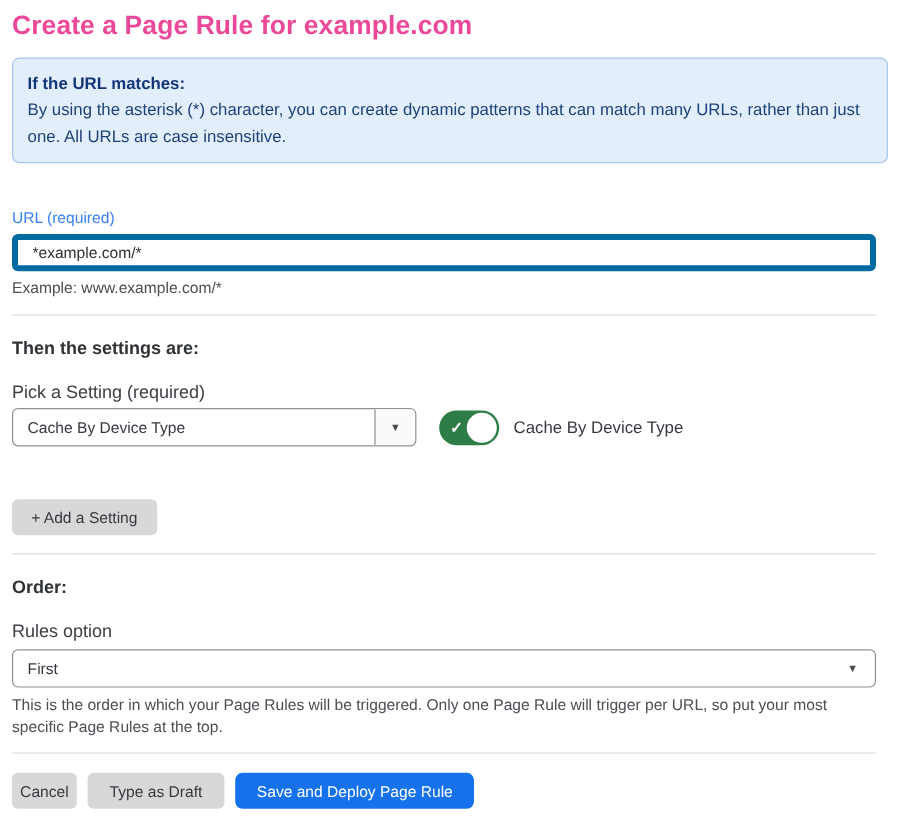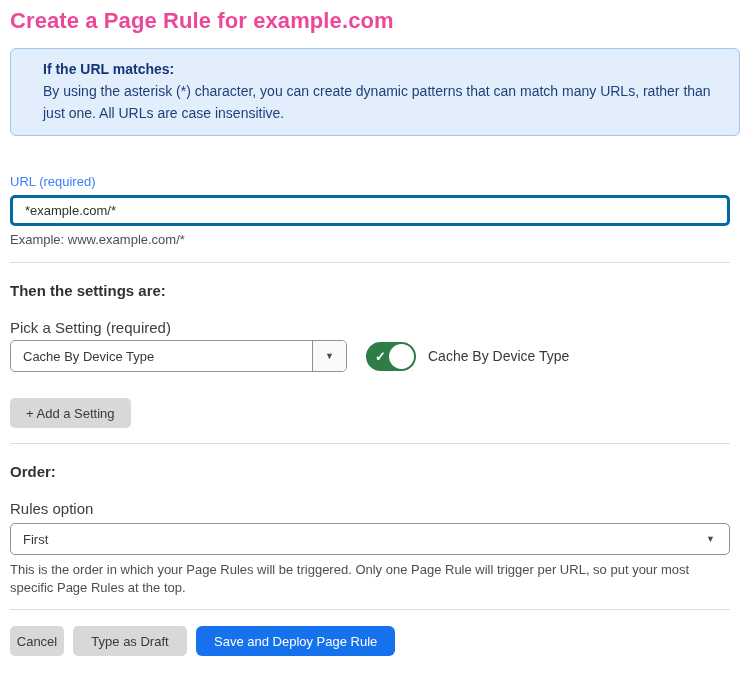--- a/index.html
+++ b/index.html
@@ -17,21 +17,21 @@
     font-weight: 700;
     color: #ec4899;
     letter-spacing: 0.1px;
   }
 
   .info-box {
     margin-top: 14px;
     border: 1px solid #a6c8ec;
     background: #e2eefb;
     border-radius: 6px;
-    padding: 9px 16px 11px 32px;
+    padding: 9px 16px 11px 12px;
     font-size: 14px;
     line-height: 22px;
     color: #1d4179;
   }
   .info-box .info-heading {
     font-weight: 700;
     color: #14357a;
   }
   .info-box .info-body { display: block; max-width: 694px; }
   .info-box a.info-link {
@@ -42,21 +42,21 @@
 
   .field-label {
     margin-top: 38px;
     font-size: 13px;
     color: #3b82f6;
   }
   .text-input {
     margin-top: 6px;
     width: 720px;
     height: 31px;
-    border: 3px solid #0369a1;
+    border: 5px solid #0369a1;
     border-radius: 5px;
     padding: 0 12px;
     font-size: 13px;
     color: #313131;
     font-family: "Liberation Sans", sans-serif;
     background: #fff;
     outline: none;
     display: block;
   }
   .helper-text {
@@ -158,21 +158,21 @@
     border: none;
     border-radius: 5px;
     font-size: 13px;
     font-family: "Liberation Sans", sans-serif;
     cursor: pointer;
     padding: 0 16px;
   }
   .btn-gray { background: #d8d8d8; color: #36393f; }
   .btn-blue { background: #1672ec; color: #ffffff; border-radius: 6px; }
 
-  .add-setting-btn { margin-top: 26px; }
+  .add-setting-btn { margin-top: 44px; }
 
   .order-select {
     margin-top: 6px;
     width: 720px;
     justify-content: space-between;
     padding-right: 14px;
   }
   .order-select .select-value { flex: none; }
 
   .order-helper {

